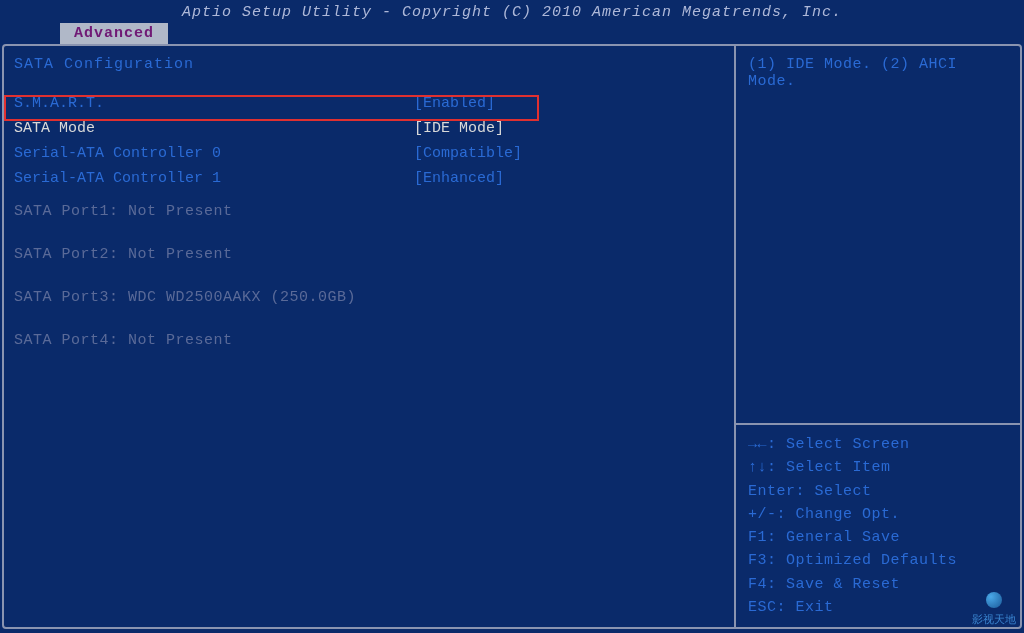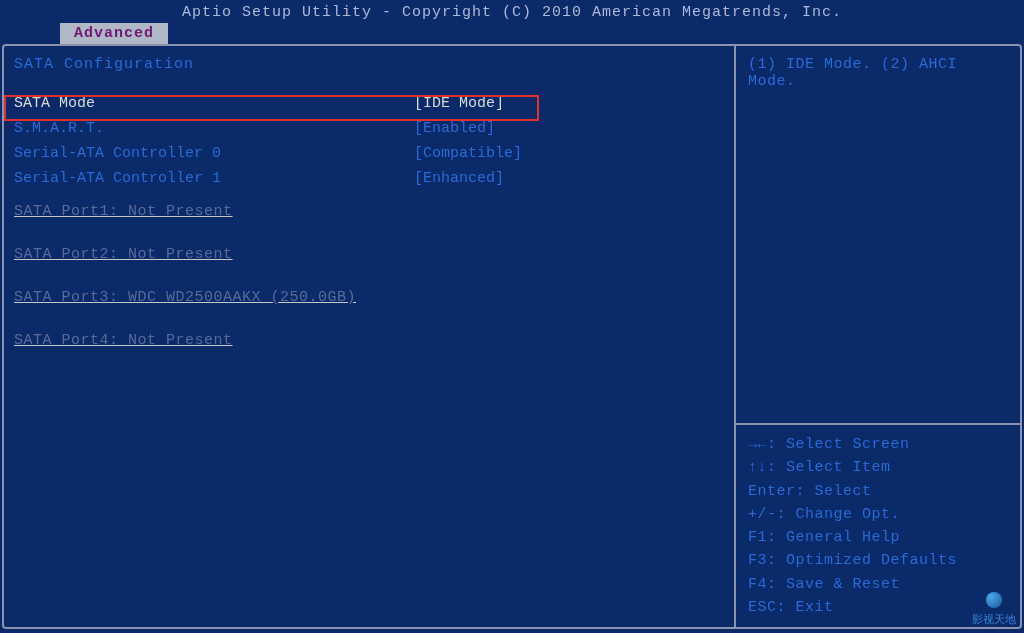--- a/index.html
+++ b/index.html
@@ -13,20 +13,21 @@
       overflow: hidden;
       position: relative;
     }
     .title-bar {
       background: #0a2a6a;
       color: #aeb8d8;
       text-align: center;
       padding: 4px 0 2px 0;
       font-size: 15px;
       letter-spacing: 1px;
+      font-style: italic;
     }
     .tabs {
       display: flex;
       padding-left: 60px;
       background: #0a2a6a;
     }
     .tab {
       background: #b0b8c8;
       color: #701a75;
       padding: 2px 14px;
@@ -120,43 +121,43 @@
       gap: 4px;
       flex-direction: column;
     }
     .watermark-icon {
       width: 16px;
       height: 16px;
       border-radius: 50%;
       background: radial-gradient(circle at 30% 30%, #4aa8e8, #1a5a9a);
     }
     .items-wrap { margin-top: 14px; }
-    .info-wrap { margin-top: 8px; text-decoration: underline; }
+    .info-wrap { margin-top: 8px; }
   </style>
 </head>
 <body>
 
 <div class="title-bar">Aptio Setup Utility - Copyright (C) 2010 American Megatrends, Inc.</div>
 
 <div class="tabs">
   <div class="tab">Advanced</div>
 </div>
 
 <div class="main-frame">
   <div class="left-panel">
     <div class="section-title">SATA Configuration</div>
 
     <div class="items-wrap">
+      <div class="select-row">
+        <span class="select-label">S.M.A.R.T.</span>
+        <span class="select-value">[Enabled]</span>
+      </div>
       <div class="select-row selected">
         <span class="select-label">SATA Mode</span>
         <span class="select-value">[IDE Mode]</span>
-      </div>
-      <div class="select-row">
-        <span class="select-label">S.M.A.R.T.</span>
-        <span class="select-value">[Enabled]</span>
       </div>
       <div class="select-row">
         <span class="select-label">Serial-ATA Controller 0</span>
         <span class="select-value">[Compatible]</span>
       </div>
       <div class="select-row">
         <span class="select-label">Serial-ATA Controller 1</span>
         <span class="select-value">[Enhanced]</span>
       </div>
     </div>
@@ -173,21 +174,21 @@
 
   <div class="right-panel">
     <div class="help-text">(1) IDE Mode. (2) AHCI Mode.</div>
     <div class="help-spacer"></div>
     <div class="help-divider"></div>
     <div class="help-keys">
       <div>→←: Select Screen</div>
       <div>↑↓: Select Item</div>
       <div>Enter: Select</div>
       <div>+/-: Change Opt.</div>
-      <div>F1: General Help</div>
+      <div>F1: General Save</div>
       <div>F3: Optimized Defaults</div>
       <div>F4: Save &amp; Reset</div>
       <div>ESC: Exit</div>
     </div>
   </div>
 </div>
 
 <div class="watermark">
   <div class="watermark-icon"></div>
   <span>影视天地</span>

